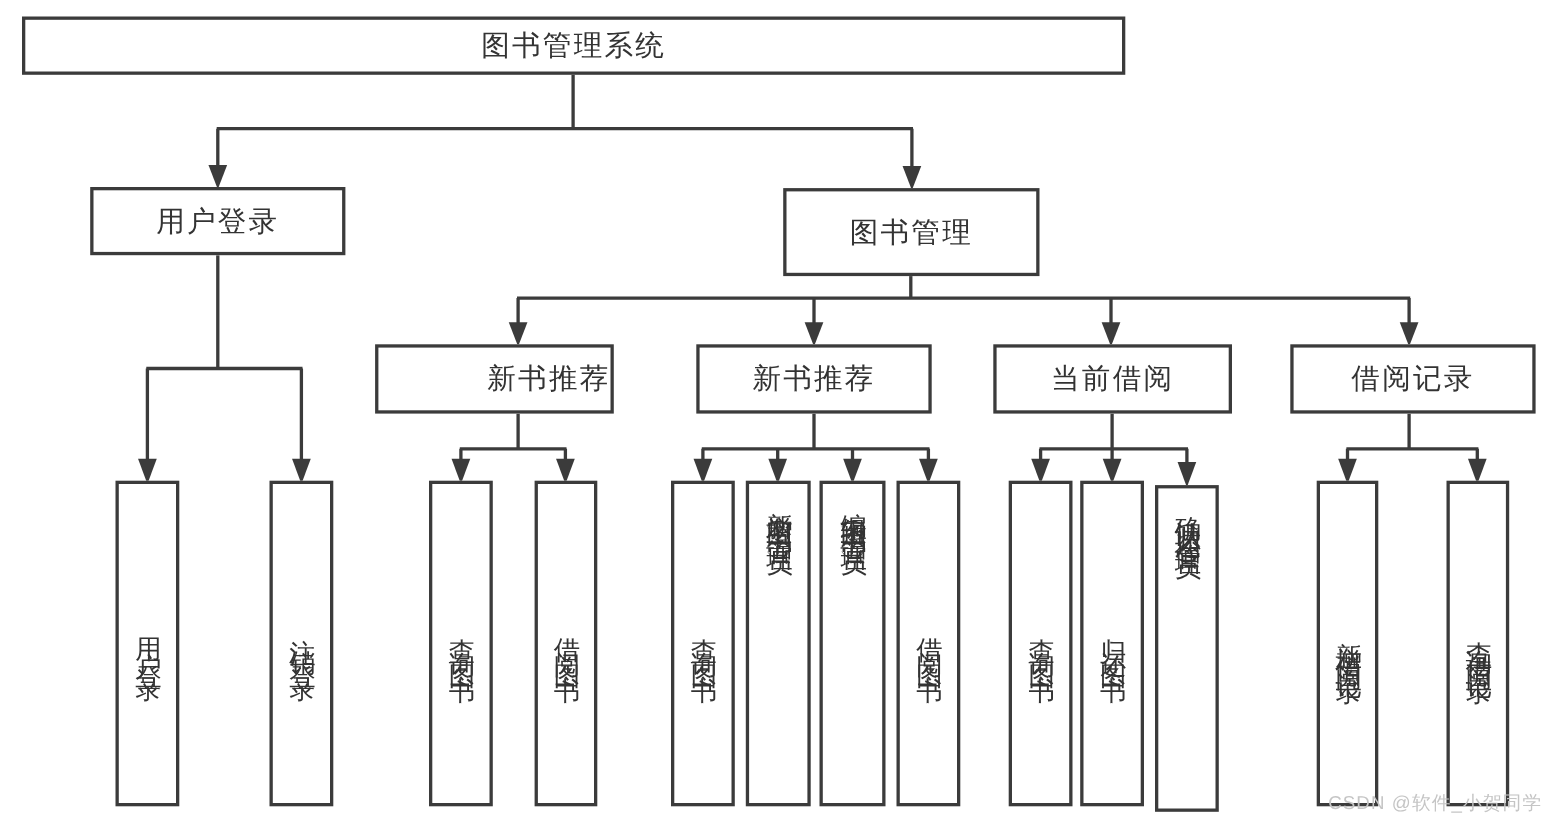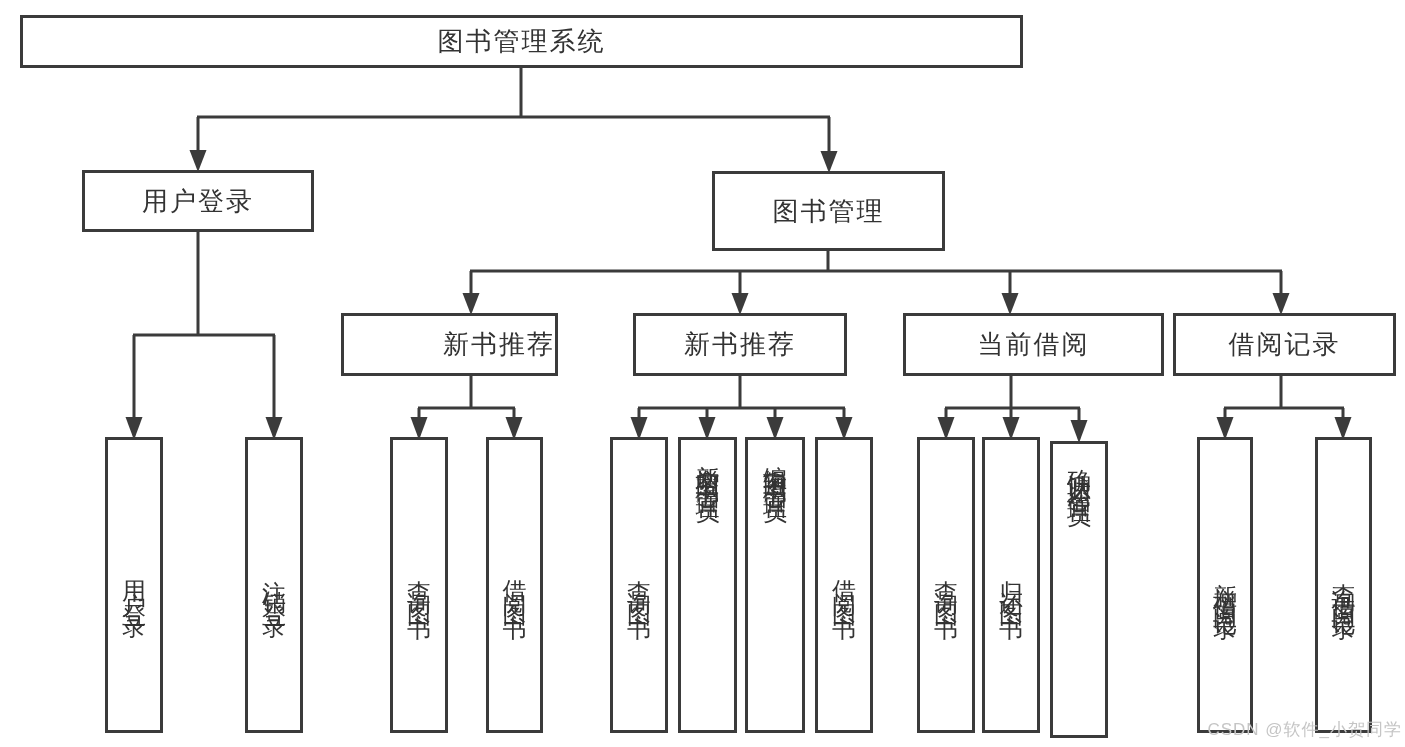--- a/index.html
+++ b/index.html
@@ -112,21 +112,21 @@
   <div class="box hbox" style="left:712px; top:171px; width:233px; height:80px;">
     <span>图书管理</span>
   </div>
 
   <div class="box hbox" style="left:341px; top:313px; width:217px; height:63px;justify-content:flex-end;">
     <span>新书推荐</span>
   </div>
   <div class="box hbox" style="left:633px; top:313px; width:214px; height:63px;">
     <span>新书推荐</span>
   </div>
-  <div class="box hbox" style="left:903px; top:313px; width:261px; height:63px;">
+  <div class="box hbox" style="left:903px; top:313px; width:217px; height:63px;">
     <span>当前借阅</span>
   </div>
   <div class="box hbox" style="left:1173px; top:313px; width:223px; height:63px;align-items:center;">
     <span>借阅记录</span>
   </div>
 
   <div class="box leaf ls12" style="left:105px; top:437px; width:58px; height:296px;">
     <span>用户登录</span>
   </div>
   <div class="box leaf ls12" style="left:245px; top:437px; width:58px; height:296px;">

